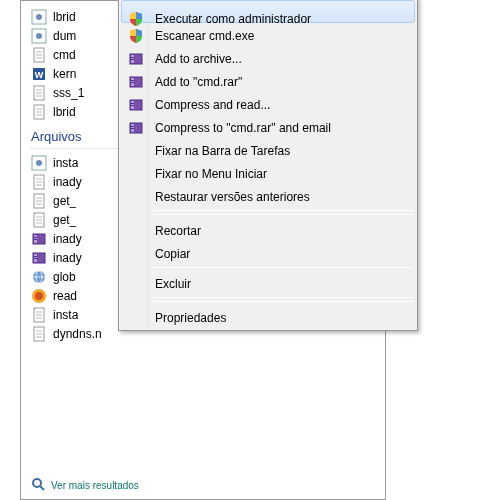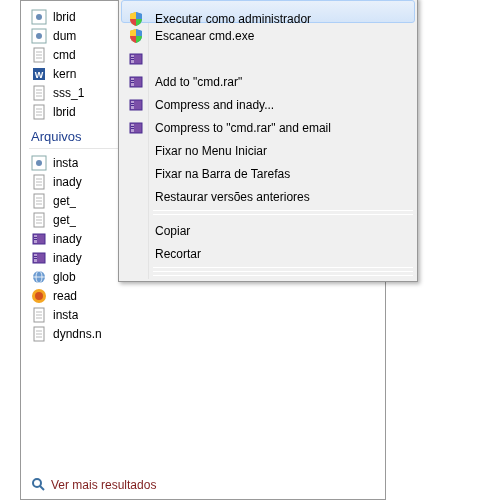--- a/index.html
+++ b/index.html
@@ -52,22 +52,22 @@
       background: #e5e5e5;
       margin: 2px 8px;
     }
     
     .footer-link {
       position: absolute;
       bottom: 6px;
       left: 10px;
       display: flex;
       align-items: center;
-      font-size: 12px;
-      color: #7f1d1d;
+      font-size: 10px;
+      color: #0f766e;
       cursor: pointer;
     }
     
     .footer-link .icon {
       width: 16px;
       height: 16px;
       margin-right: 4px;
     }
     
     
@@ -332,20 +332,21 @@
         </div>
         <div class="menu-item">
           <span class="menu-icon-slot">
             <svg viewBox="0 0 16 16" width="16" height="16">
               <rect x="2" y="3" width="12" height="10" fill="#7b4fa8" stroke="#4a2c8f"></rect>
               <rect x="3" y="4" width="3" height="8" fill="#b89ed4"></rect>
               <rect x="3" y="6" width="3" height="1" fill="#4a2c8f"></rect>
               <rect x="3" y="8" width="3" height="1" fill="#4a2c8f"></rect>
             </svg>
           </span>
+          <span class="label">Add to archive...</span>
         </div>
         <div class="menu-item">
           <span class="menu-icon-slot">
             <svg viewBox="0 0 16 16" width="16" height="16">
               <rect x="2" y="3" width="12" height="10" fill="#7b4fa8" stroke="#4a2c8f"></rect>
               <rect x="3" y="4" width="3" height="8" fill="#b89ed4"></rect>
               <rect x="3" y="6" width="3" height="1" fill="#4a2c8f"></rect>
               <rect x="3" y="8" width="3" height="1" fill="#4a2c8f"></rect>
             </svg>
           </span>
@@ -353,54 +354,62 @@
         </div>
         <div class="menu-item">
           <span class="menu-icon-slot">
             <svg viewBox="0 0 16 16" width="16" height="16">
               <rect x="2" y="3" width="12" height="10" fill="#7b4fa8" stroke="#4a2c8f"></rect>
               <rect x="3" y="4" width="3" height="8" fill="#b89ed4"></rect>
               <rect x="3" y="6" width="3" height="1" fill="#4a2c8f"></rect>
               <rect x="3" y="8" width="3" height="1" fill="#4a2c8f"></rect>
             </svg>
           </span>
-          <span class="label">Compress and inady...</span>
+          <span class="label">Compress and read...</span>
         </div>
         <div class="menu-item">
           <span class="menu-icon-slot">
             <svg viewBox="0 0 16 16" width="16" height="16">
               <rect x="2" y="3" width="12" height="10" fill="#7b4fa8" stroke="#4a2c8f"></rect>
               <rect x="3" y="4" width="3" height="8" fill="#b89ed4"></rect>
               <rect x="3" y="6" width="3" height="1" fill="#4a2c8f"></rect>
               <rect x="3" y="8" width="3" height="1" fill="#4a2c8f"></rect>
             </svg>
           </span>
           <span class="label">Compress to "cmd.rar" and email</span>
         </div>
         <div class="menu-item">
           <span class="menu-icon-slot"></span>
+          <span class="label">Fixar na Barra de Tarefas</span>
+        </div>
+        <div class="menu-item">
+          <span class="menu-icon-slot"></span>
           <span class="label">Fixar no Menu Iniciar</span>
-        </div>
-        <div class="menu-item">
-          <span class="menu-icon-slot"></span>
-          <span class="label">Fixar na Barra de Tarefas</span>
         </div>
         <div class="menu-item">
           <span class="menu-icon-slot"></span>
           <span class="label">Restaurar versões anteriores</span>
         </div>
         <div class="menu-separator"></div>
         <div class="menu-separator"></div>
         <div class="menu-item">
           <span class="menu-icon-slot"></span>
+          <span class="label">Recortar</span>
+        </div>
+        <div class="menu-item">
+          <span class="menu-icon-slot"></span>
           <span class="label">Copiar</span>
         </div>
-        <div class="menu-item">
-          <span class="menu-icon-slot"></span>
-          <span class="label">Recortar</span>
+        <div class="menu-separator"></div>
+        <div class="menu-item">
+          <span class="menu-icon-slot"></span>
+          <span class="label">Excluir</span>
         </div>
         <div class="menu-separator"></div>
         <div class="menu-separator"></div>
-        <div class="menu-separator"></div>
+        <div class="menu-item">
+          <span class="menu-icon-slot"></span>
+          <span class="label">Propriedades</span>
+        </div>
       </div>
   </div>
 
 </div>
 
 </body></html>

